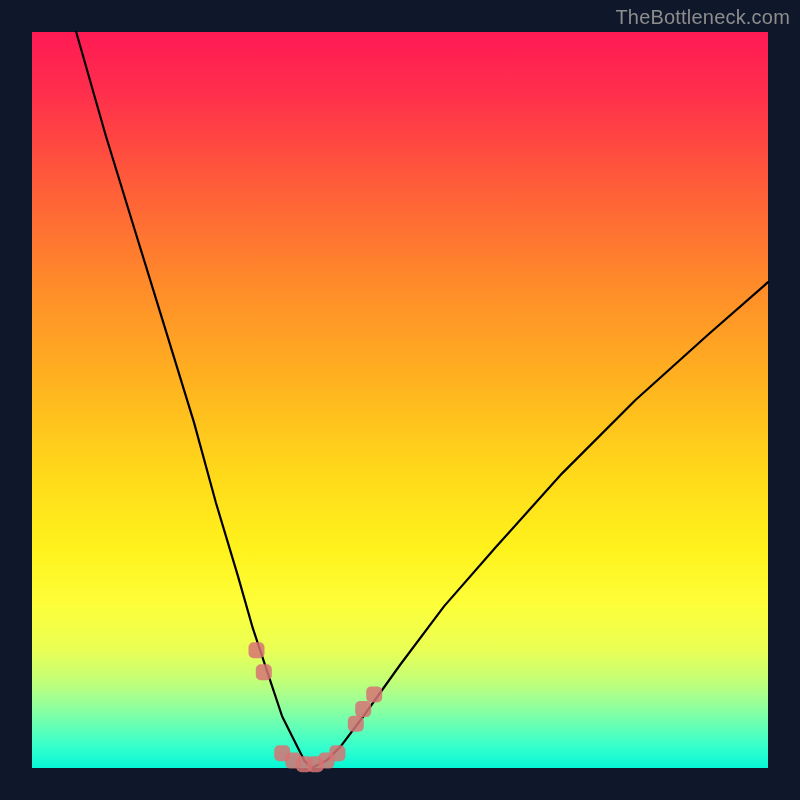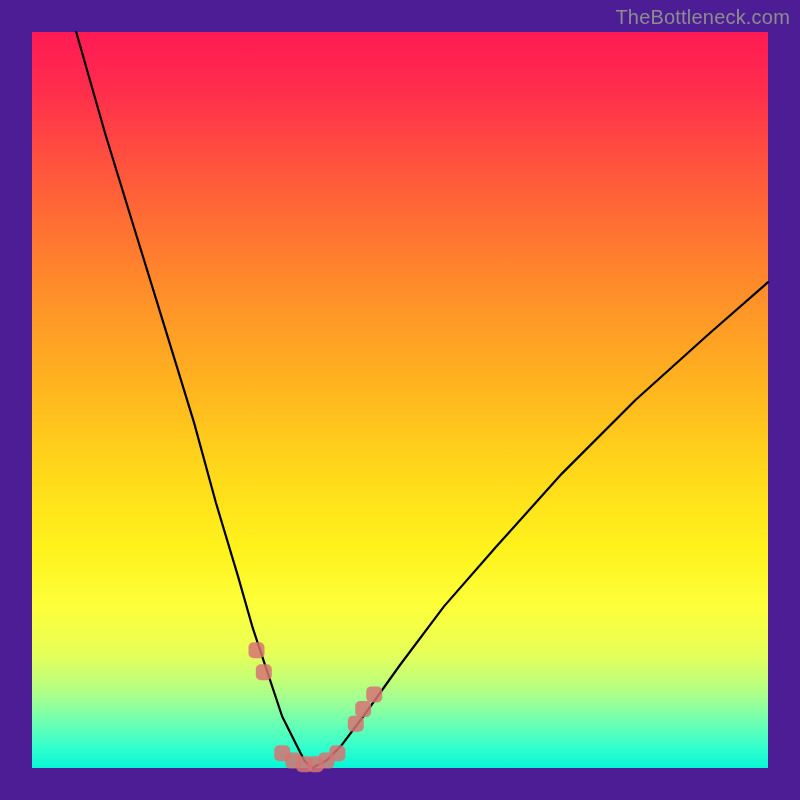--- a/index.html
+++ b/index.html
@@ -8,21 +8,21 @@
     width: 800px;
     height: 800px;
     overflow: hidden;
     background: #000;
     font-family: Arial, Helvetica, sans-serif;
   }
   .frame {
     position: relative;
     width: 800px;
     height: 800px;
-    background: #4c1d95;
+    background: #0f172a;
   }
   .plot-area {
     position: absolute;
     left: 32px;
     top: 32px;
     width: 736px;
     height: 736px;
     
     background: linear-gradient(
       to bottom,

